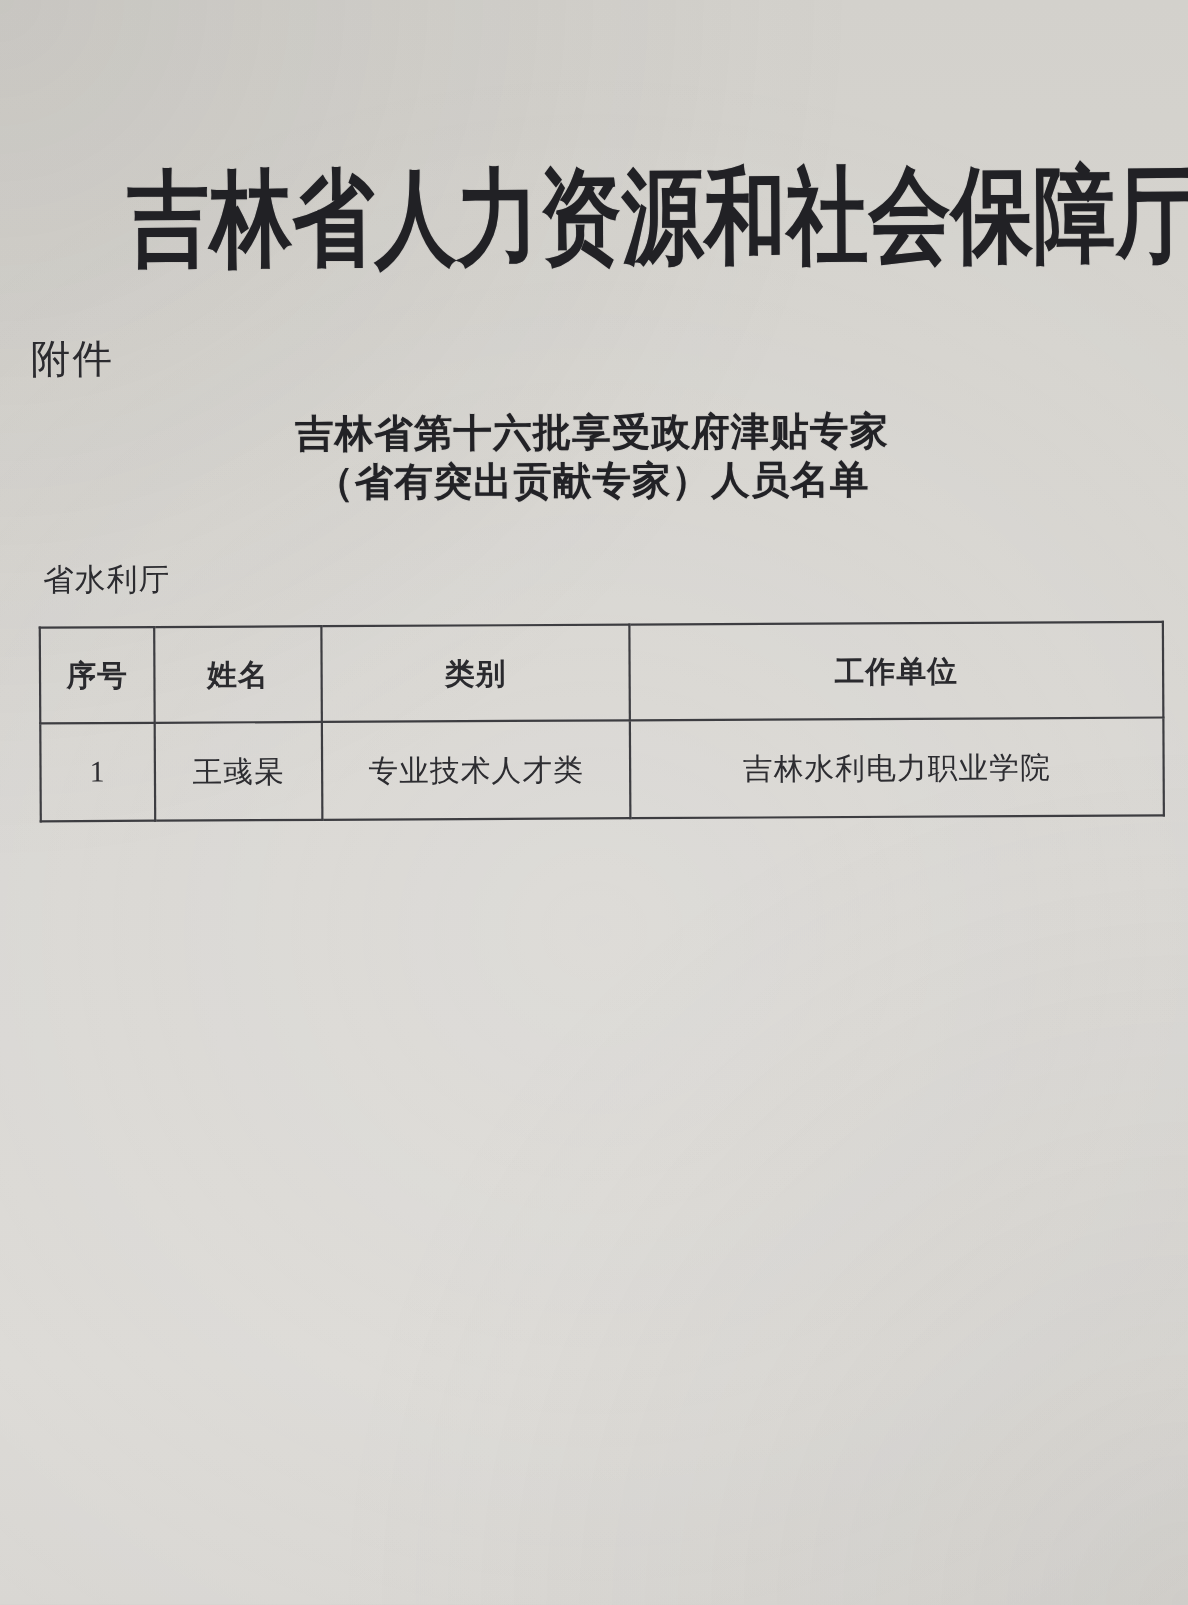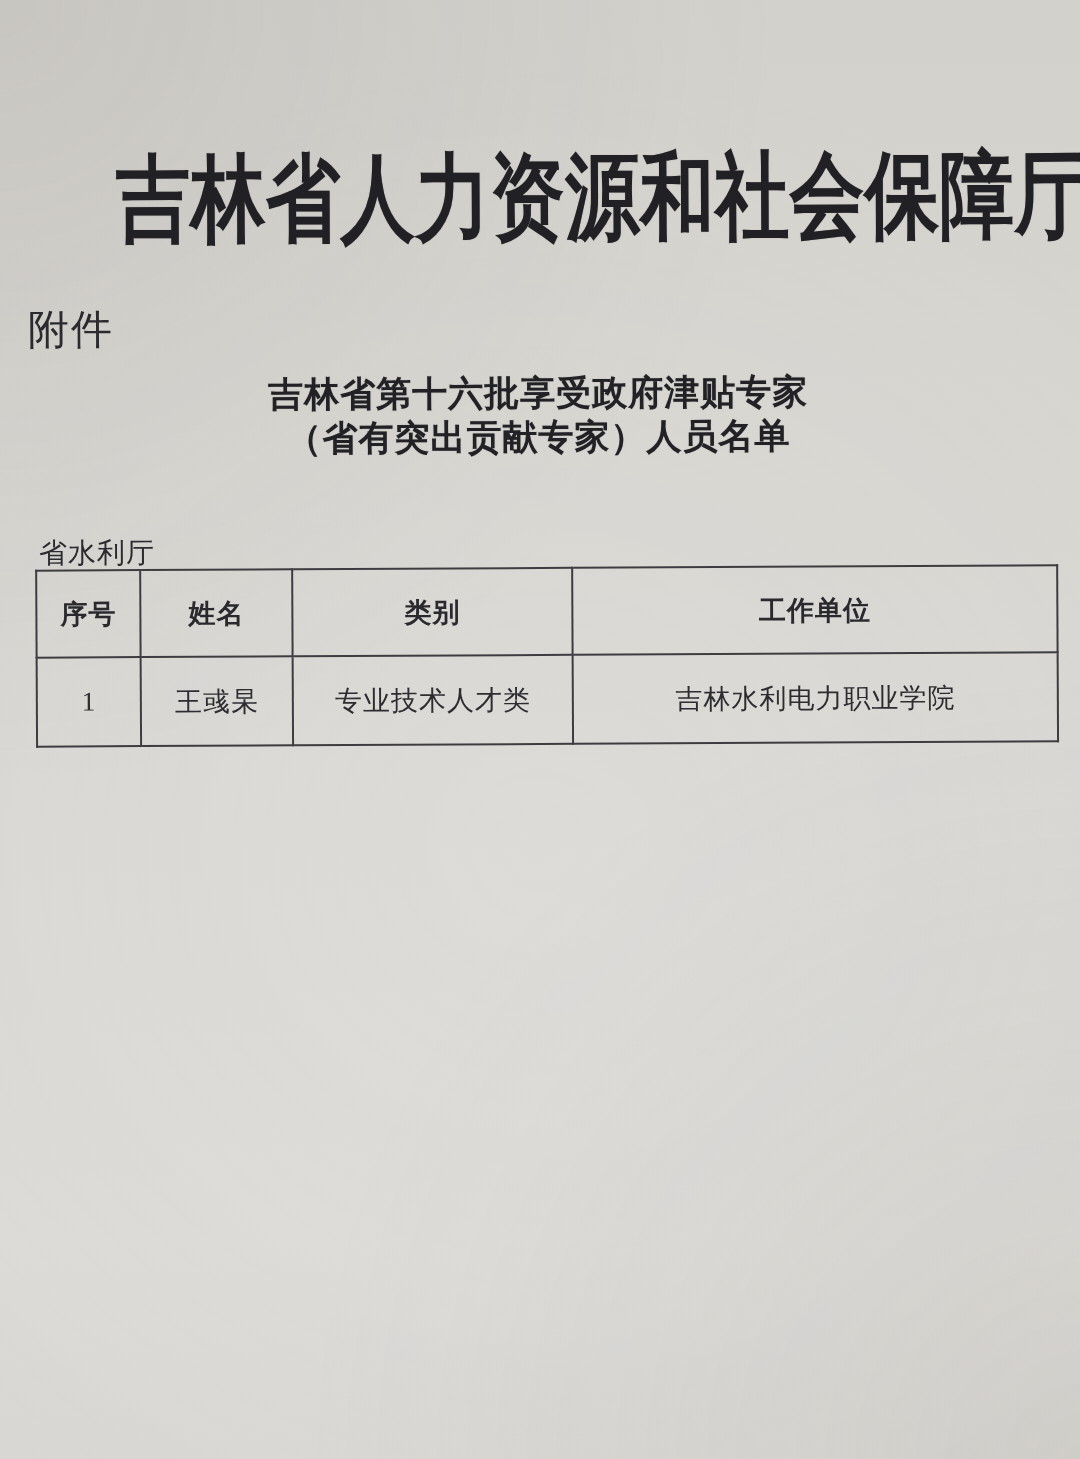--- a/index.html
+++ b/index.html
@@ -41,42 +41,42 @@
     transform: scaleX(0.78);
     transform-origin: 50% 50%;
     white-space: nowrap;
     text-shadow: 0 0 1px rgba(40,40,44,0.45);
   }
 
   .attachment-label {
     position: absolute;
     top: 300px;
     left: 30px;
-    font-size: 41px;
+    font-size: 36px;
     color: #2b2b2f;
     letter-spacing: 2px;
   }
 
   .doc-title {
     position: absolute;
     top: 372px;
     left: 0;
     width: 100%;
     text-align: center;
     font-weight: 700;
     font-size: 35px;
     line-height: 44px;
     color: #222226;
     letter-spacing: 1px;
     text-shadow: 0 0 1px rgba(34,34,38,0.4);
   }
 
   .section-label {
     position: absolute;
-    top: 532px;
+    top: 506px;
     left: 40px;
     font-size: 28px;
     color: #2c2c30;
     letter-spacing: 1px;
   }
 
   table.roster {
     position: absolute;
     top: 567px;
     left: 36px;

